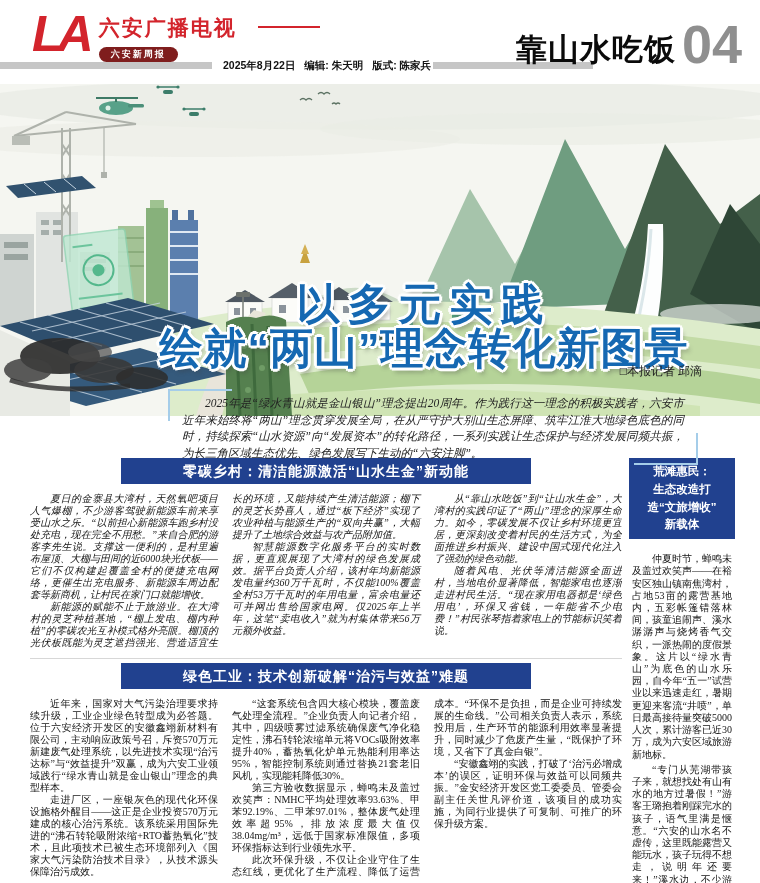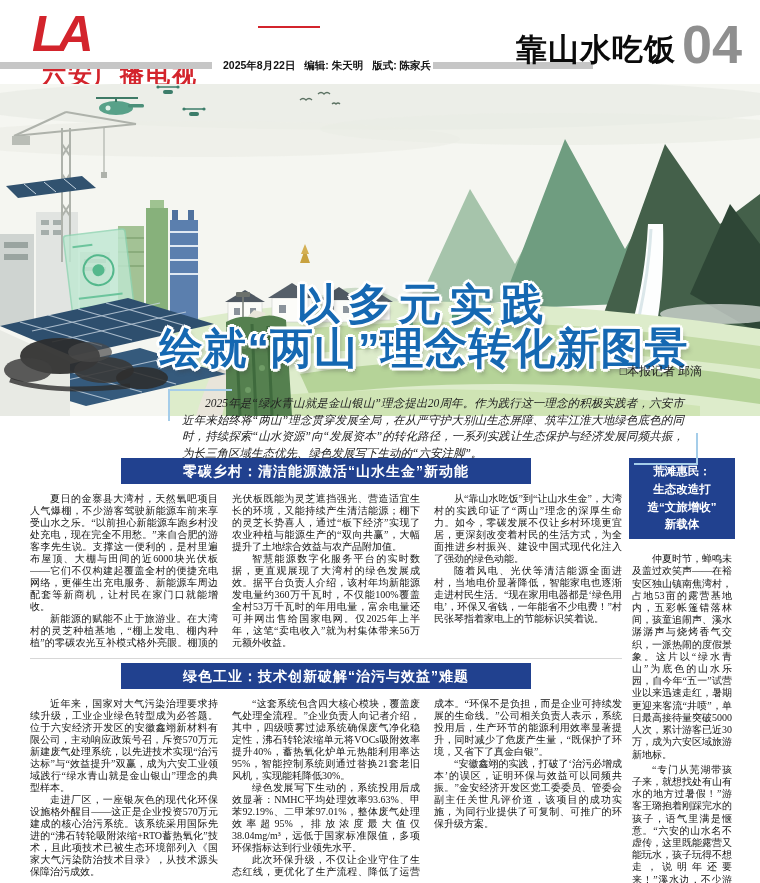--- a/index.html
+++ b/index.html
@@ -1,24 +1,24 @@
 <!DOCTYPE html>
 <html><head>
 <meta charset="utf-8">
 <style>
   html,body{margin:0;padding:0;background:#ffffff;}
   .page{position:relative;width:760px;height:883px;background:#fff;overflow:hidden;
         font-family:"Liberation Serif","DejaVu Serif",serif;color:#1a1a1a;}
 
   
   .masthead{position:absolute;top:0;left:0;width:760px;height:84px;}
-  .logo{position:absolute;left:32px;top:12px;display:flex;align-items:flex-start;flex-direction:column;}
+  .logo{position:absolute;left:32px;top:12px;display:flex;align-items:flex-start;}
   .logo-monogram{color:#d3242c;font:italic 900 50px/0.9 "Liberation Sans",sans-serif;letter-spacing:-5px;}
   .logo-text{margin-left:10px;padding-top:2px;}
-  .logo-brand{color:#d3242c;font-weight:bold;font-size:24px;letter-spacing:2px;font-family:"Liberation Serif",serif;}
+  .logo-brand{color:#d3242c;font-weight:bold;font-size:21px;letter-spacing:2px;font-family:"Liberation Serif",serif;}
   .logo-badge{display:inline-block;margin-top:5px;background:#7f1d1d;color:#fff;
               font:bold 9px/1 "Liberation Sans",sans-serif;padding:3px 12px;border-radius:8px;letter-spacing:2px;}
   .logo-rule{position:absolute;left:258px;top:26px;width:62px;height:2px;background:#d3242c;}
   .bar{position:absolute;top:62px;height:7px;background:#c6c6c6;}
   .bar-left{left:0;width:212px;}
   .bar-right{left:433px;width:160px;}
   .dateline{position:absolute;top:58px;left:220px;width:222px;
             font:bold 10.5px/1.4 "Liberation Sans",sans-serif;color:#111;white-space:nowrap;}
   .dateline span{margin:0 3px;}
   .page-mark{position:absolute;right:18px;top:20px;display:flex;align-items:flex-end;}
@@ -47,21 +47,21 @@
   .lead-text{font-style:italic;font-size:11.5px;line-height:16.5px;text-align:justify;
              text-indent:2em;color:#222;margin:0;}
 
   
   .main-left{position:absolute;top:458px;left:30px;width:592px;}
   .sec-banner{width:400px;margin:0 auto;background:#21418f;color:#fff;text-align:center;
               font:bold 14px/1 "Liberation Sans",sans-serif;padding:6px 5px;letter-spacing:1px;}
   .sec-body{margin-top:9px;column-count:3;column-gap:14px;column-fill:auto;
             text-align:justify;font-size:10px;line-height:12px;color:#141414;overflow:hidden;}
   .sec-body p{margin:0;text-indent:2em;}
-  .body-1{height:160px;}
+  .body-1{height:160px;font-style:italic;}
   .body-2{height:190px;}
   .hr-divider{margin:5px 0 4px 0;border:none;border-top:1px solid #d7d7d7;}
 
   .right-col{position:absolute;top:458px;left:629px;width:106px;}
   .right-banner{background:#21418f;color:#fff;text-align:center;
                 font:bold 11.5px/1.55 "Liberation Sans",sans-serif;padding:5px 16px;}
   .right-body{margin-top:11px;text-align:justify;font-size:10px;line-height:12.2px;
               color:#141414;height:348px;overflow:hidden;}
   .right-body p{margin:3px;text-indent:2em;}
 </style>
@@ -327,21 +327,21 @@
       <p>随着风电、光伏等清洁能源全面进村，当地电价显著降低，智能家电也逐渐走进村民生活。“现在家用电器都是‘绿色用电’，环保又省钱，一年能省不少电费！”村民张琴指着家电上的节能标识笑着说。</p>
     </div>
 
     <hr class="hr-divider">
 
     <div class="sec-banner">绿色工业：技术创新破解“治污与效益”难题</div>
     <div class="sec-body body-2">
       <p>近年来，国家对大气污染治理要求持续升级，工业企业绿色转型成为必答题。位于六安经济开发区的安徽鑫翊新材料有限公司，主动响应政策号召，斥资570万元新建废气处理系统，以先进技术实现“治污达标”与“效益提升”双赢，成为六安工业领域践行“绿水青山就是金山银山”理念的典型样本。</p>
       <p>走进厂区，一座银灰色的现代化环保设施格外醒目——这正是企业投资570万元建成的核心治污系统。该系统采用国际先进的“沸石转轮吸附浓缩+RTO蓄热氧化”技术，且此项技术已被生态环境部列入《国家大气污染防治技术目录》，从技术源头保障治污成效。</p>
       <p>“这套系统包含四大核心模块，覆盖废气处理全流程。”企业负责人向记者介绍，其中，四级喷雾过滤系统确保废气净化稳定性，沸石转轮浓缩单元将VOCs吸附效率提升40%，蓄热氧化炉单元热能利用率达95%，智能控制系统则通过替换21套老旧风机，实现能耗降低30%。</p>
-      <p>绿色发展写下生动的，系统投用后成效显著：NMHC平均处理效率93.63%、甲苯92.19%、二甲苯97.01%，整体废气处理效率超95%，排放浓度最大值仅38.04mg/m³，远低于国家标准限值，多项环保指标达到行业领先水平。</p>
+      <p>第三方验收数据显示，蝉鸣未及盖过欢笑声：NMHC平均处理效率93.63%、甲苯92.19%、二甲苯97.01%，整体废气处理效率超95%，排放浓度最大值仅38.04mg/m³，远低于国家标准限值，多项环保指标达到行业领先水平。</p>
       <p>此次环保升级，不仅让企业守住了生态红线，更优化了生产流程、降低了运营成本。“环保不是负担，而是企业可持续发展的生命线。”公司相关负责人表示，系统投用后，生产环节的能源利用效率显著提升，同时减少了危废产生量，“既保护了环境，又省下了真金白银”。</p>
       <p>“安徽鑫翊的实践，打破了‘治污必增成本’的误区，证明环保与效益可以同频共振。”金安经济开发区党工委委员、管委会副主任关世凡评价道，该项目的成功实施，为同行业提供了可复制、可推广的环保升级方案。</p>
     </div>
   </div>
 
   <div class="right-col">
     <div class="right-banner">
       <span>荒滩惠民：</span><br>
       <span>生态改造打造“文旅增收”</span><br>
       <span>新载体</span>

